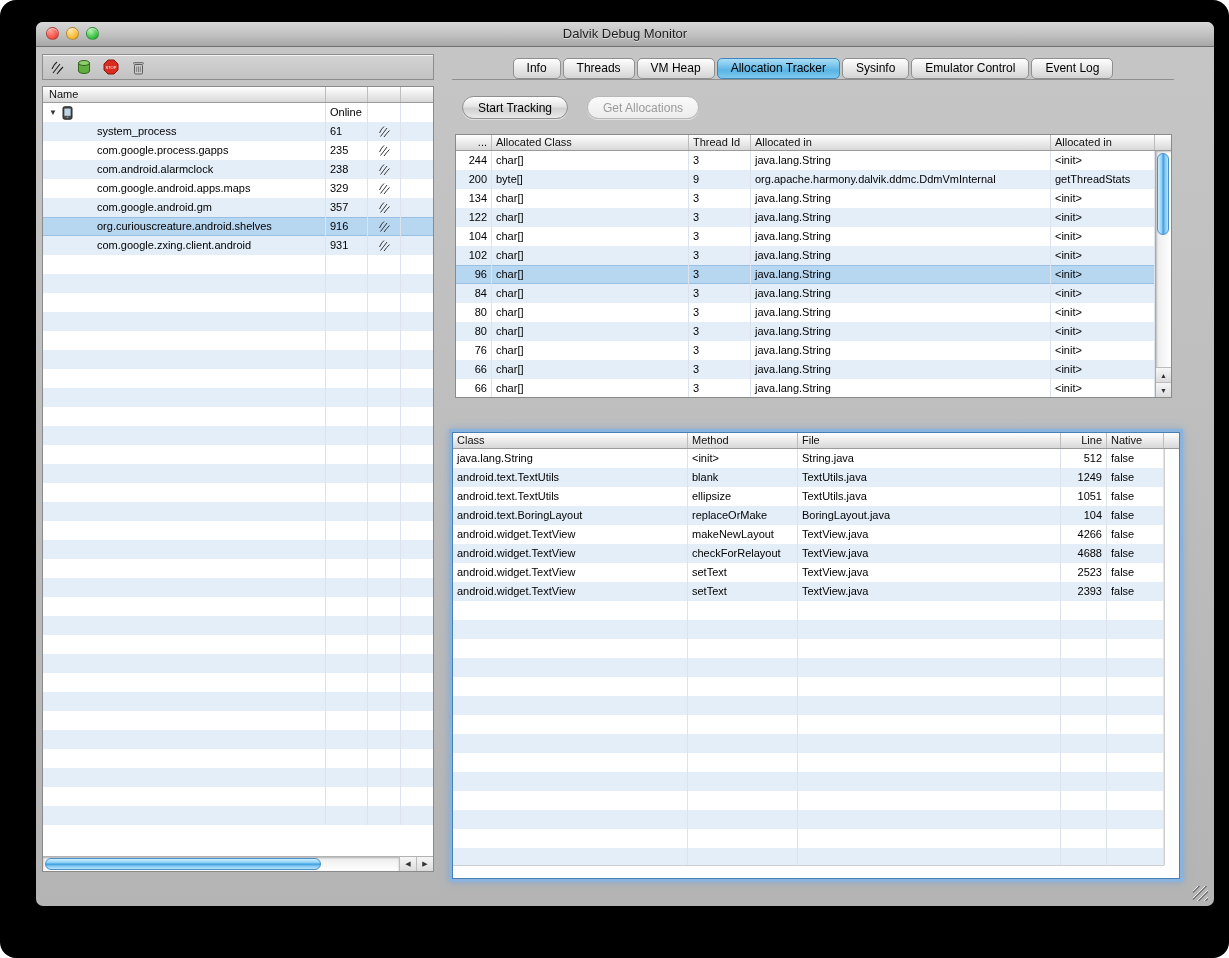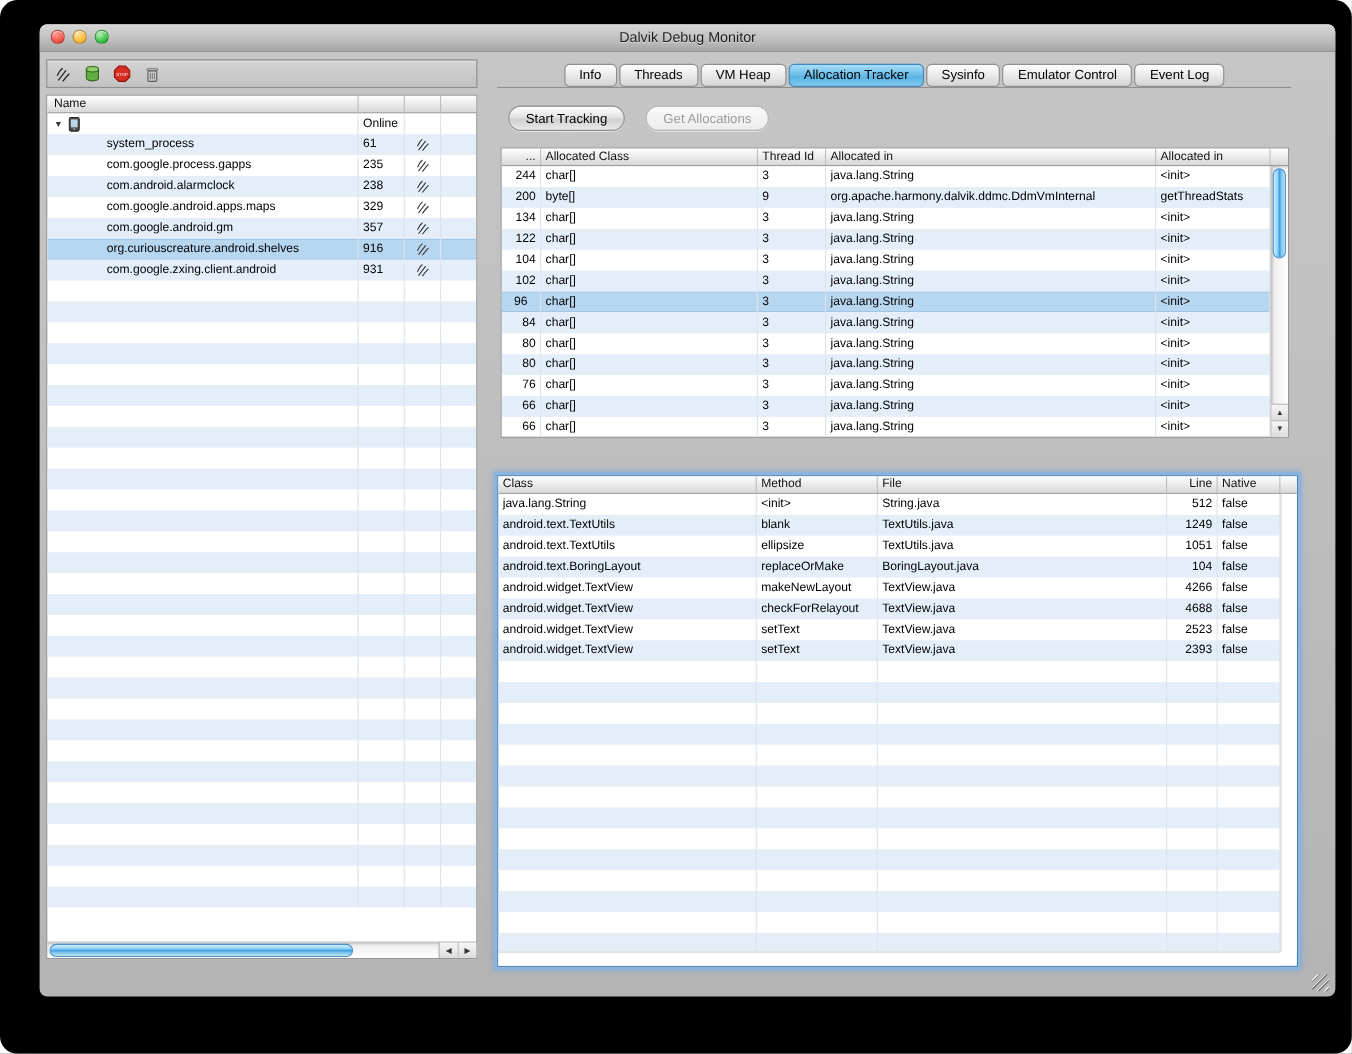--- a/index.html
+++ b/index.html
@@ -521,21 +521,21 @@
               <div class="td" style="width: 104px;">&lt;init&gt;</div>
             </div>
             <div class="tr stripe">
               <div class="td num" style="width: 36px;">102</div>
               <div class="td" style="width: 197px;">char[]</div>
               <div class="td" style="width: 62px;">3</div>
               <div class="td" style="width: 300px;">java.lang.String</div>
               <div class="td" style="width: 104px;">&lt;init&gt;</div>
             </div>
             <div class="tr selected">
-              <div class="td num" style="width: 36px; text-align: center;">96</div>
+              <div class="td num" style="width: 36px;">96</div>
               <div class="td" style="width: 197px;">char[]</div>
               <div class="td" style="width: 62px;">3</div>
               <div class="td" style="width: 300px;">java.lang.String</div>
               <div class="td" style="width: 104px;">&lt;init&gt;</div>
             </div>
             <div class="tr stripe">
               <div class="td num" style="width: 36px;">84</div>
               <div class="td" style="width: 197px;">char[]</div>
               <div class="td" style="width: 62px;">3</div>
               <div class="td" style="width: 300px;">java.lang.String</div>

